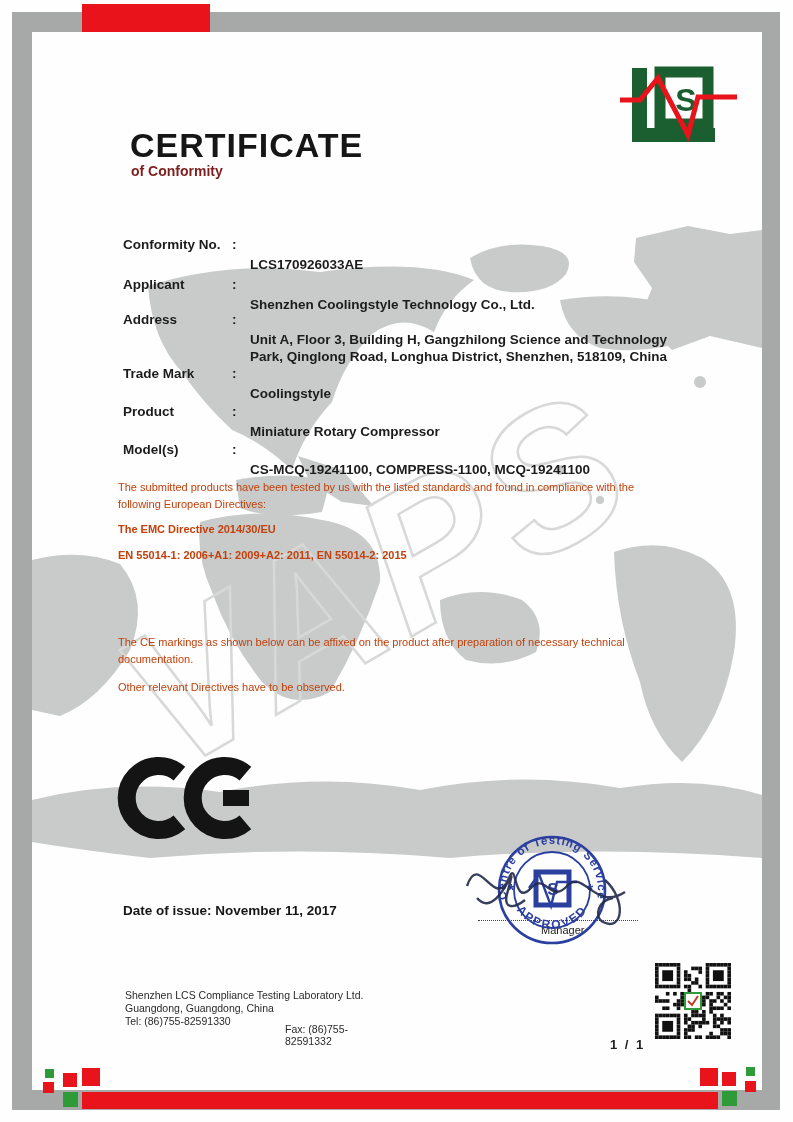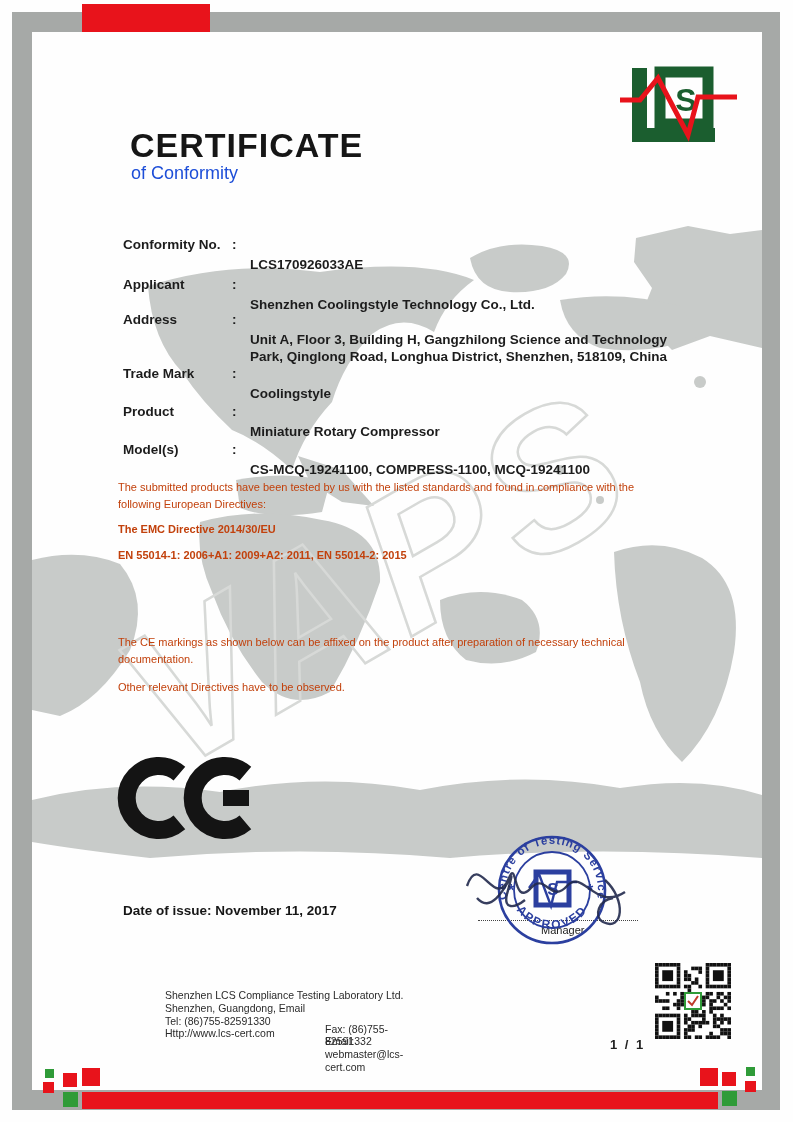--- a/index.html
+++ b/index.html
@@ -4,32 +4,32 @@
 <style>
   html,body{margin:0;padding:0;background:#fff;}
   .page{position:relative;width:793px;height:1122px;background:#fefefe;overflow:hidden;
         font-family:"Liberation Sans",sans-serif;color:#1f1f1f;}
   .abs{position:absolute;}
   
   .frame{background:#a6a9a7;}
   .red-tab{background:#e8131b;}
   
   .title{font-size:34px;font-weight:700;letter-spacing:1px;color:#161616;}
-  .subtitle{font-size:18px;font-weight:400;color:#1d4ed8;}
+  .subtitle{font-size:14px;font-weight:700;color:#7f1d1d;}
   
   .field-row{left:123px;width:575px;font-size:13.5px;font-weight:700;line-height:17px;color:#1c1c1c;}
   .field-row .lbl{position:absolute;left:0;top:0;width:105px;}
   .field-row .sep{position:absolute;left:109px;top:0;}
   .field-row .val{position:absolute;left:127px;top:0;width:445px;margin-top:20px;}
   
   .para{left:118px;width:550px;font-size:11px;line-height:16.5px;color:#c2410c;}
   .para.bold{font-weight:700;}
   .date-line{font-size:13.5px;font-weight:700;color:#161616;}
   
-  .footer{font-size:10.5px;line-height:12.8px;color:#2a2a2a;margin-left:40px;}
+  .footer{font-size:10.5px;line-height:12.8px;color:#2a2a2a;}
   .footer .b{font-weight:700;}
   .fcol2{position:absolute;left:160px;top:8px;}
   .frow{position:relative;}
   .page-no{font-size:13px;font-weight:700;letter-spacing:2px;}
   .manager{font-size:11px;color:#222;}
   .dotline{border-bottom:1.6px dotted #444;}
   svg{display:block;}
 </style>
 </head>
 <body>
@@ -144,28 +144,24 @@
       <path d="M12,70 C24,34 40,96 54,62 C62,42 58,92 76,72 C90,56 96,88 112,70 C128,52 140,96 170,76"></path>
       <path d="M22,82 C44,108 66,26 52,78 C48,94 60,92 70,84"></path>
       <path d="M150,64 C172,84 168,116 148,106 C138,100 144,84 158,82"></path>
     </g>
   </svg>
   <div class="abs dotline" style="left:478px;top:906px;width:160px;height:14px;z-index:10;"></div>
   <div class="abs manager" style="left:541px;top:924px;z-index:10;">Manager</div>
 
   <div class="abs footer" style="left:125px;top:989px;z-index:10;">
     <div class="frow">Shenzhen LCS Compliance Testing Laboratory Ltd.</div>
-    <div class="frow">Shenzhen, Guangdong, Email</div>
+    <div class="frow">Guangdong, Guangdong, China</div>
     <div class="frow">
       <span>Tel: (86)755-82591330</span>
       <span class="fcol2">Fax: (86)755-82591332</span>
-    </div>
-    <div class="frow">
-      <span>Http://www.lcs-cert.com</span>
-      <span class="fcol2">Email: webmaster@lcs-cert.com</span>
     </div>
   </div>
 
   <svg class="abs" style="left:655px;top:963px;z-index:10;" width="76" height="76" viewBox="0 0 76 76">
     <rect x="0" y="0" width="76" height="76" fill="#ffffff"></rect>
     <g id="qr-modules" fill="#111111">
         <rect x="0" y="0" width="3.619047619047619" height="3.619047619047619"></rect>
         <rect x="0" y="21.714285714285715" width="3.619047619047619" height="3.619047619047619"></rect>
         <rect x="3.619047619047619" y="0" width="3.619047619047619" height="3.619047619047619"></rect>
         <rect x="3.619047619047619" y="21.714285714285715" width="3.619047619047619" height="3.619047619047619"></rect>

